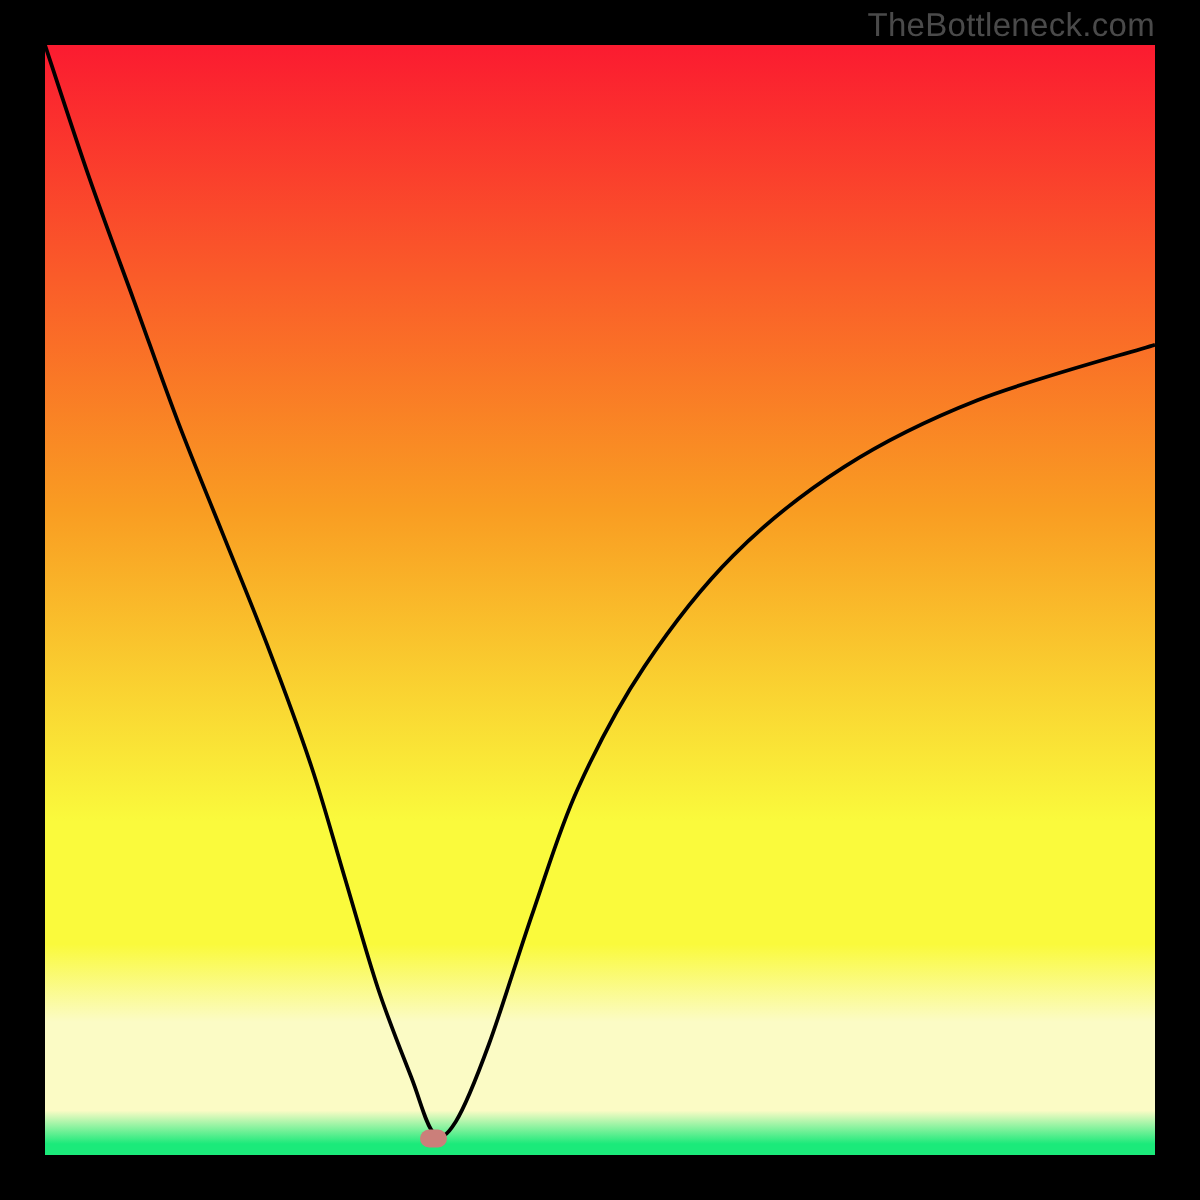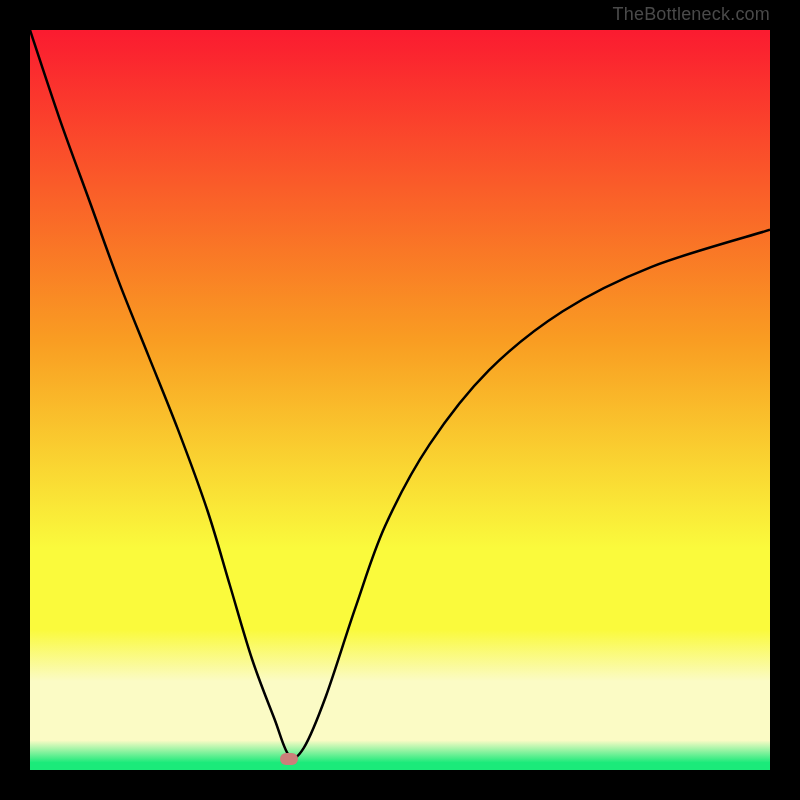--- a/index.html
+++ b/index.html
@@ -25,21 +25,21 @@
     top: 0;
     width: 740px;
     height: 740px;
     overflow: hidden;
   }
   .watermark {
     position: absolute;
     top: 4px;
     right: 30px;
     color: #4a4a4a;
-    font-size: 18px;
+    font-size: 22px;
     font-weight: 500;
     letter-spacing: 0.2px;
     z-index: 10;
   }
   svg.curve {
     position: absolute;
     left: 0;
     top: 0;
     z-index: 5;
     pointer-events: none;

